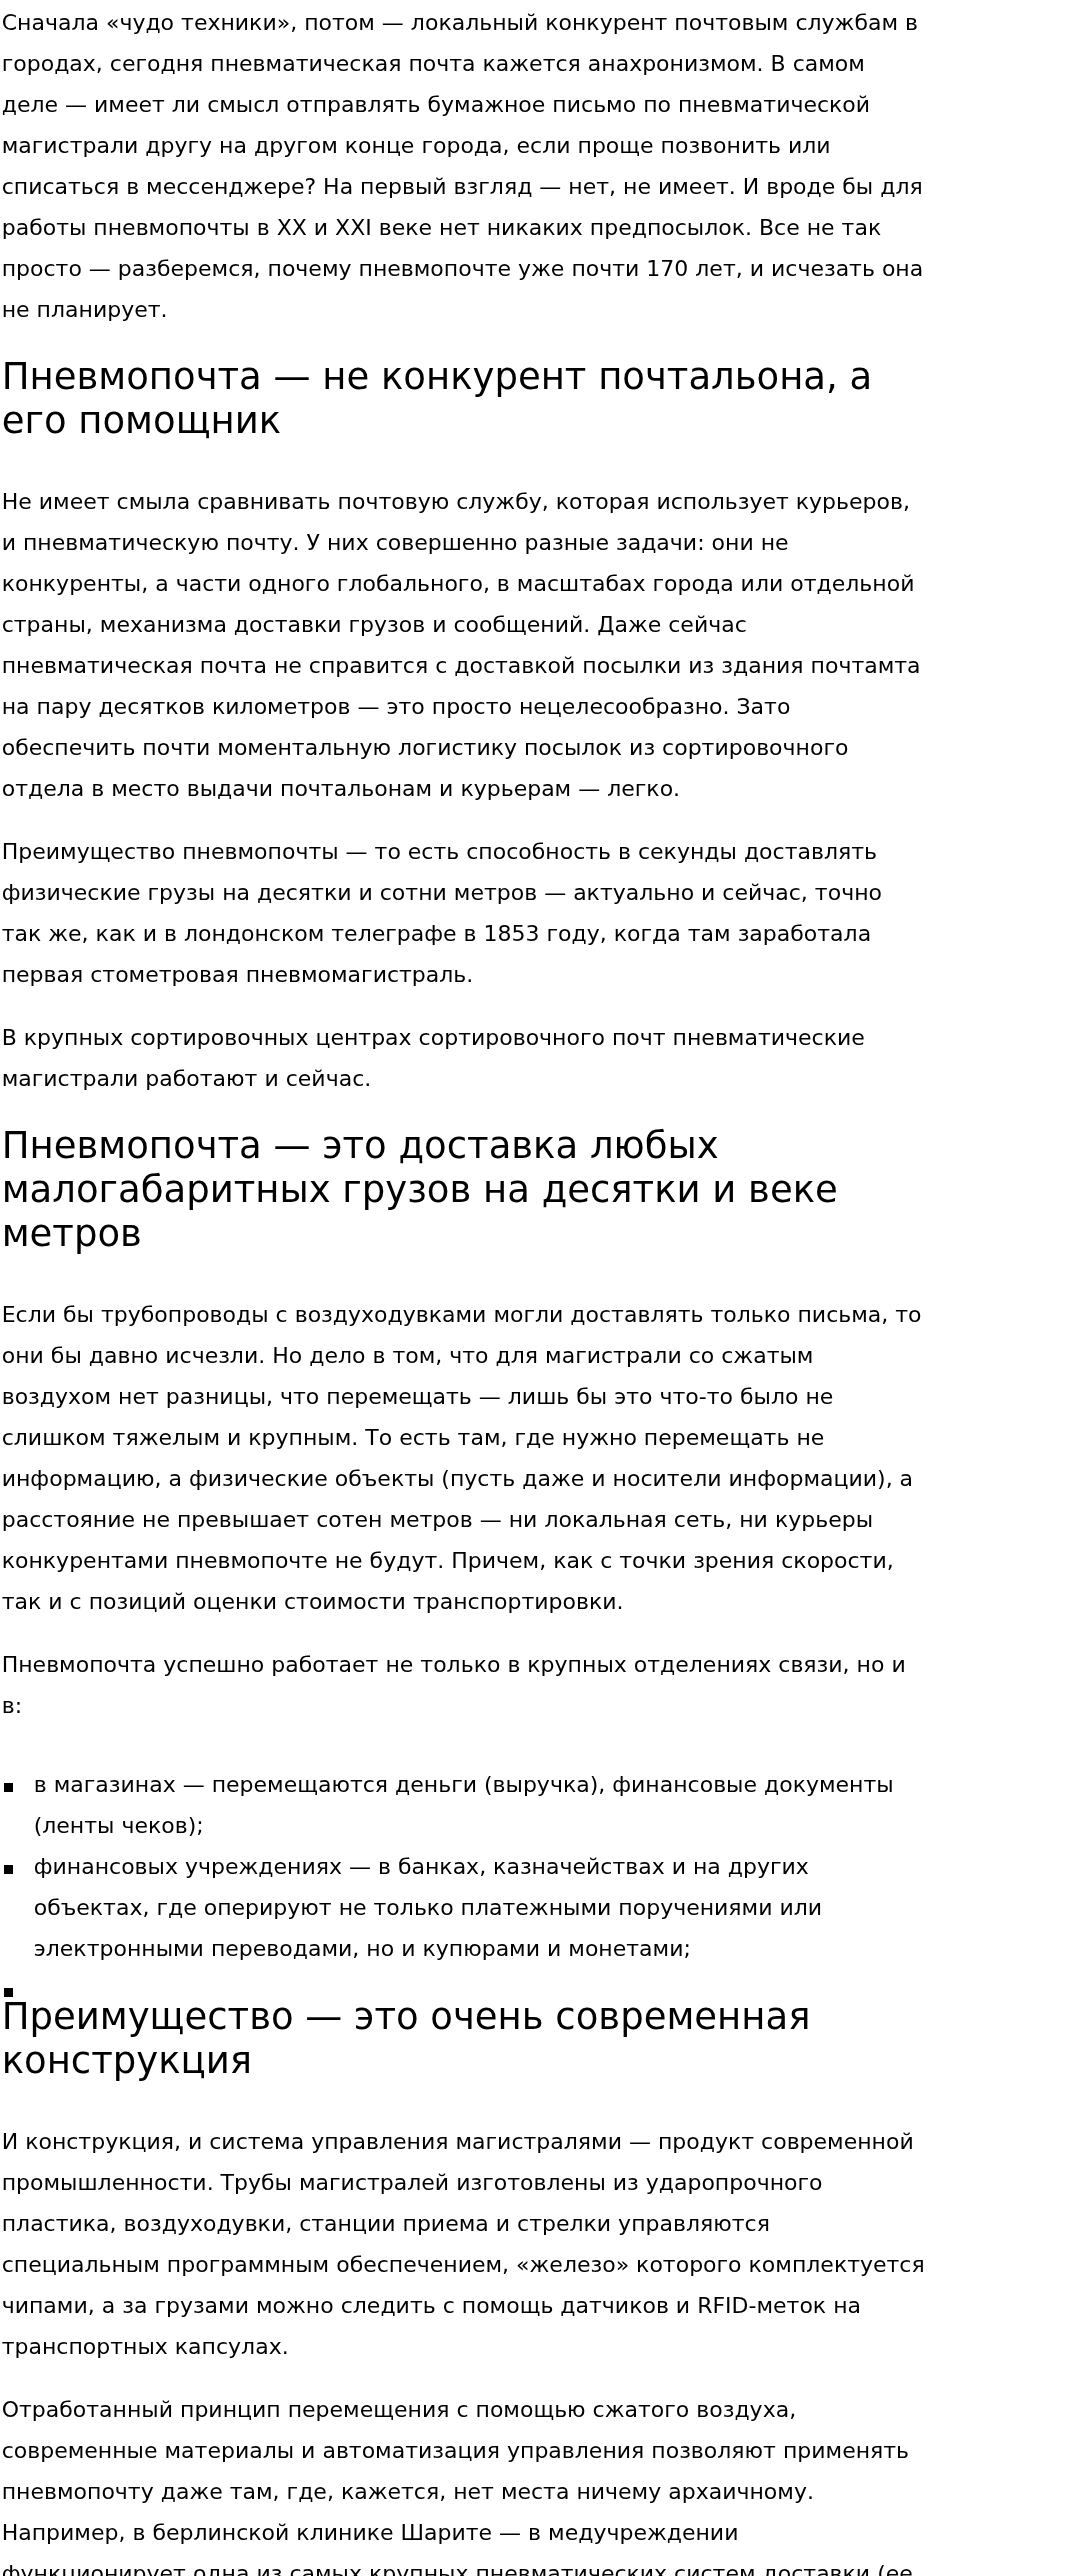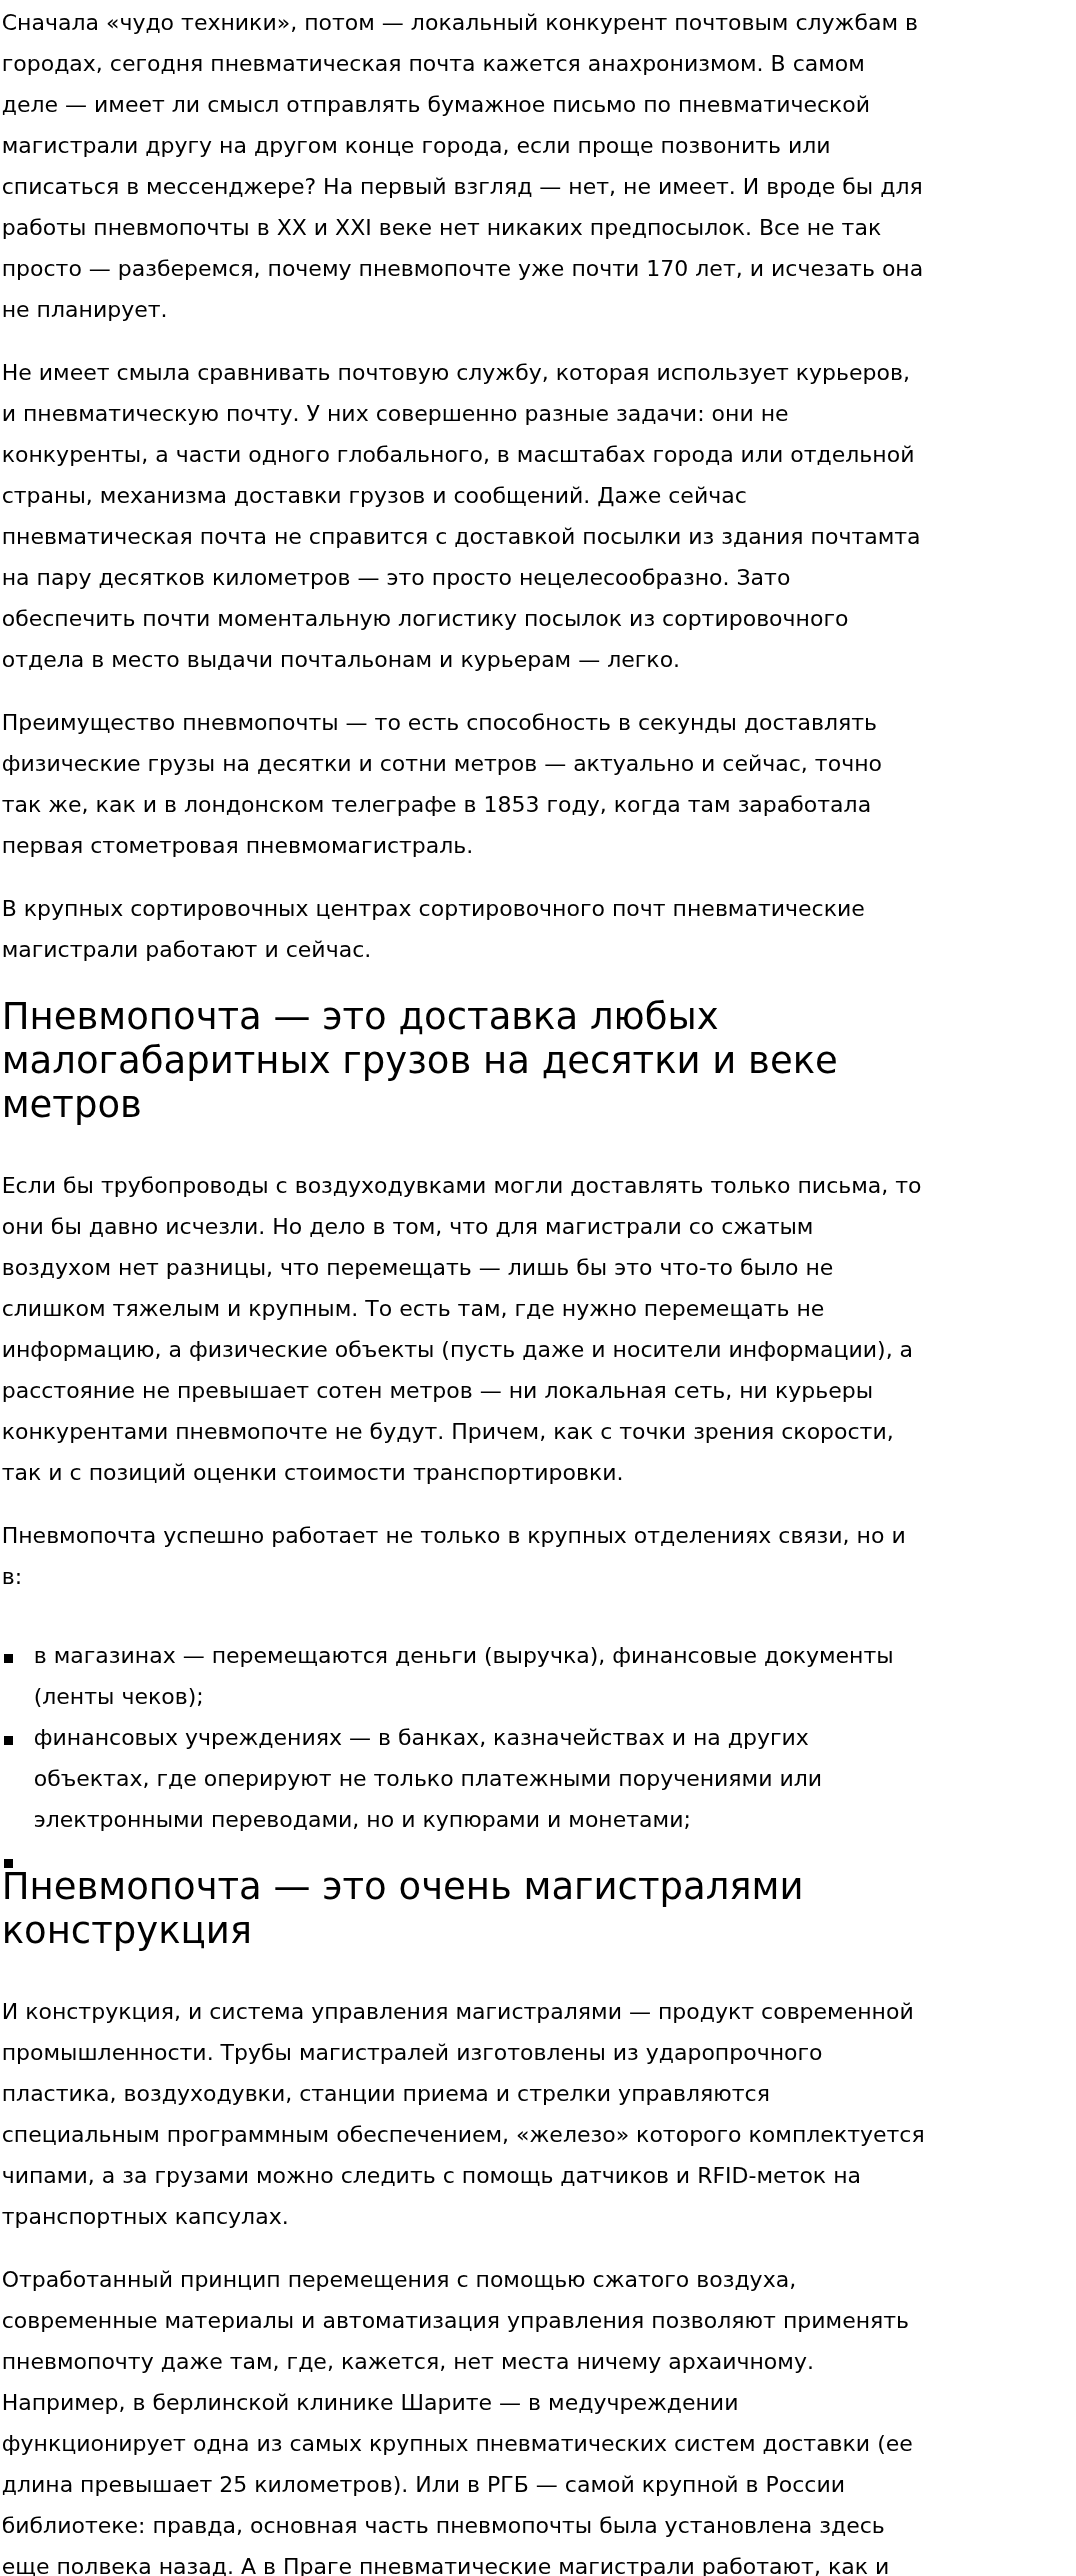--- a/index.html
+++ b/index.html
@@ -47,20 +47,21 @@
     background: #000000;
   }
 </style>
 </head>
 <body>
 
 <main class="article">
 
   <p class="para">Сначала «чудо техники», потом — локальный конкурент почтовым службам в городах, сегодня пневматическая почта кажется анахронизмом. В самом деле — имеет ли смысл отправлять бумажное письмо по пневматической магистрали другу на другом конце города, если проще позвонить или списаться в мессенджере? На первый взгляд — нет, не имеет. И вроде бы для работы пневмопочты в XX и XXI веке нет никаких предпосылок. Все не так просто — разберемся, почему пневмопочте уже почти 170 лет, и исчезать она не планирует.</p>
 
+  <h2 class="section-heading">Пневмопочта — не конкурент почтальона, а его помощник</h2>
   <p class="para">Не имеет смыла сравнивать почтовую службу, которая использует курьеров, и пневматическую почту. У них совершенно разные задачи: они не конкуренты, а части одного глобального, в масштабах города или отдельной страны, механизма доставки грузов и сообщений. Даже сейчас пневматическая почта не справится с доставкой посылки из здания почтамта на пару десятков километров — это просто нецелесообразно. Зато обеспечить почти моментальную логистику посылок из сортировочного отдела в место выдачи почтальонам и курьерам — легко.</p>
   <p class="para">Преимущество пневмопочты — то есть способность в секунды доставлять физические грузы на десятки и сотни метров — актуально и сейчас, точно так же, как и в лондонском телеграфе в 1853 году, когда там заработала первая стометровая пневмомагистраль.</p>
   <p class="para">В крупных сортировочных центрах сортировочного почт пневматические магистрали работают и сейчас.</p>
 
   <h2 class="section-heading">Пневмопочта — это доставка любых малогабаритных грузов на десятки и веке метров</h2>
   <p class="para">Если бы трубопроводы с воздуходувками могли доставлять только письма, то они бы давно исчезли. Но дело в том, что для магистрали со сжатым воздухом нет разницы, что перемещать — лишь бы это что-то было не слишком тяжелым и крупным. То есть там, где нужно перемещать не информацию, а физические объекты (пусть даже и носители информации), а расстояние не превышает сотен метров — ни локальная сеть, ни курьеры конкурентами пневмопочте не будут. Причем, как с точки зрения скорости, так и с позиций оценки стоимости транспортировки.</p>
   <p class="para">Пневмопочта успешно работает не только в крупных отделениях связи, но и в:</p>
 
   <ul class="bullets">
     <li>
@@ -69,18 +70,18 @@
     </li>
     <li>
       <span class="bullet-icon"></span>
       <span>финансовых учреждениях — в банках, казначействах и на других объектах, где оперируют не только платежными поручениями или электронными переводами, но и купюрами и монетами;</span>
     </li>
     <li>
       <span class="bullet-icon"></span>
     </li>
   </ul>
 
-  <h2 class="section-heading">Пневмопочта — это очень магистралями конструкция</h2>
+  <h2 class="section-heading">Преимущество — это очень современная конструкция</h2>
   <p class="para">И конструкция, и система управления магистралями — продукт современной промышленности. Трубы магистралей изготовлены из ударопрочного пластика, воздуходувки, станции приема и стрелки управляются специальным программным обеспечением, «железо» которого комплектуется чипами, а за грузами можно следить с помощь датчиков и RFID-меток на транспортных капсулах.</p>
   <p class="para">Отработанный принцип перемещения с помощью сжатого воздуха, современные материалы и автоматизация управления позволяют применять пневмопочту даже там, где, кажется, нет места ничему архаичному. Например, в берлинской клинике Шарите — в медучреждении функционирует одна из самых крупных пневматических систем доставки (ее длина превышает 25 километров). Или в РГБ — самой крупной в России библиотеке: правда, основная часть пневмопочты была установлена здесь еще полвека назад. А в Праге пневматические магистрали работают, как и раньше, в качестве дополнения почтовой службы — сейчас пришедшие в негодность силовые агрегаты пражской почтовой пневматической сети восстанавливаются.</p>
 
 </main>
 
 
 </body></html>

